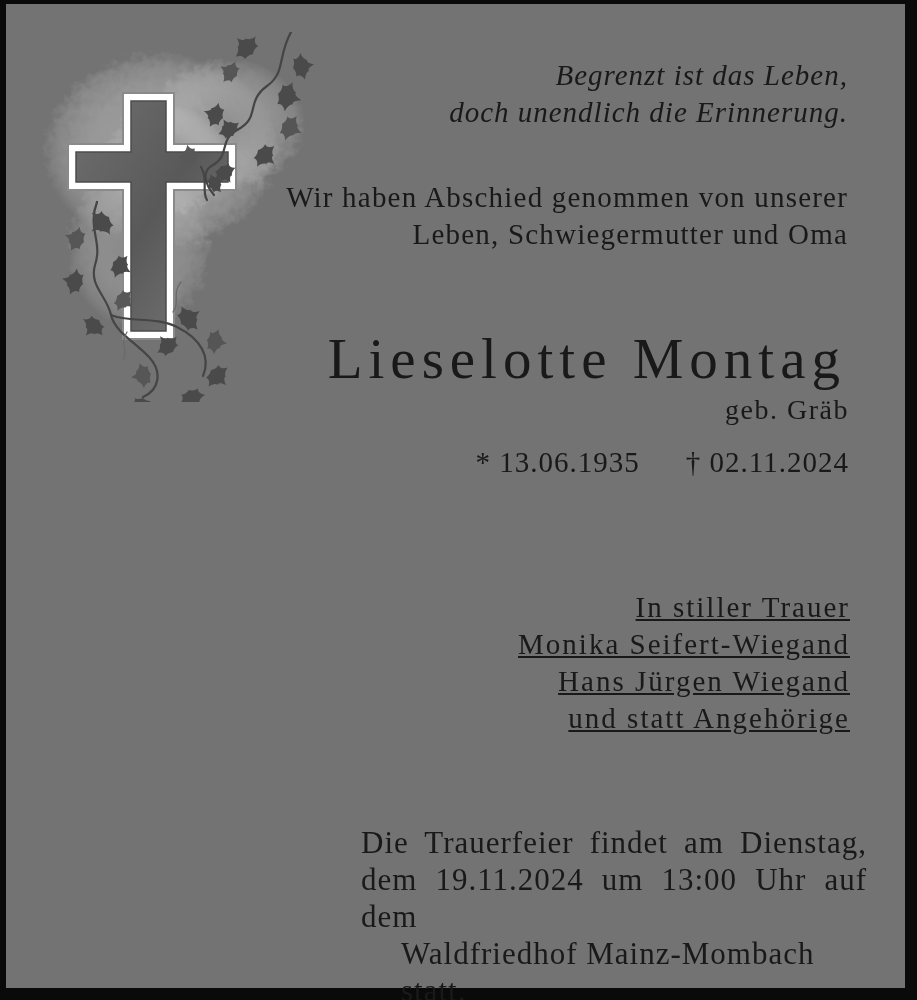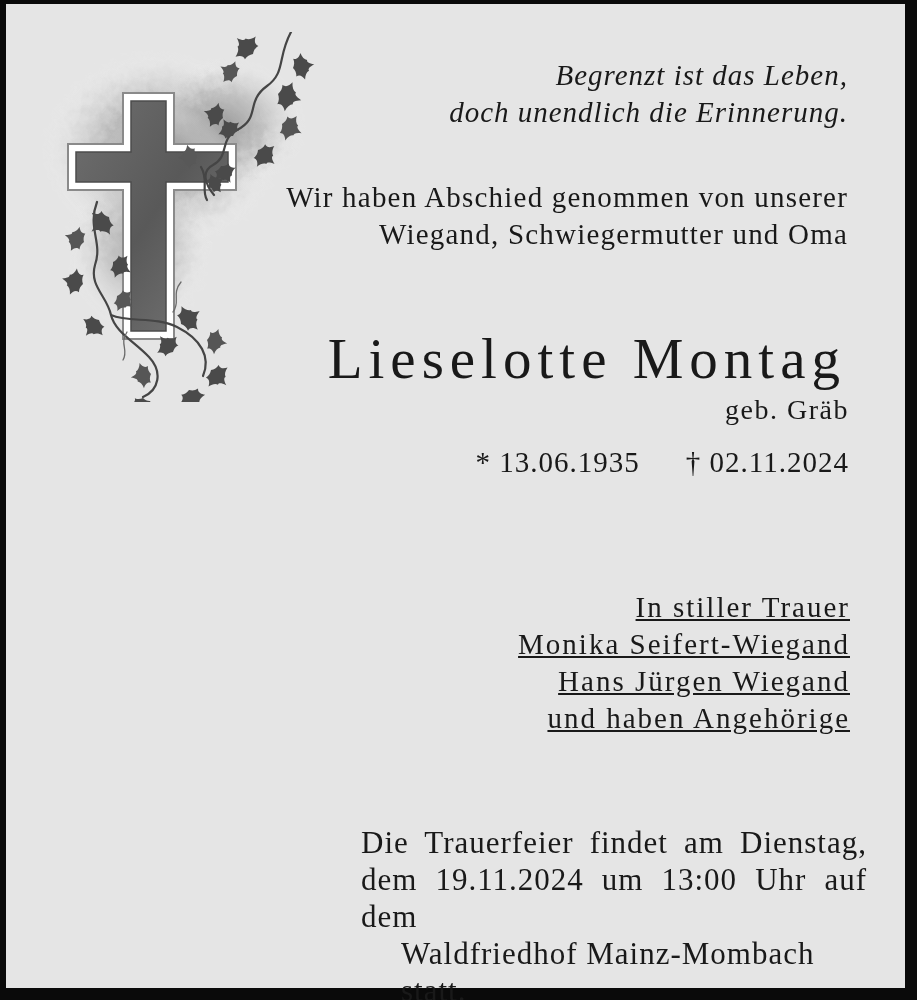--- a/index.html
+++ b/index.html
@@ -7,21 +7,21 @@
     position:relative;
     width:917px;height:1000px;
     background:#0a0a0a;           
     overflow:hidden;
     font-family:"Liberation Serif","DejaVu Serif",serif;
     color:#191919;
   }
   .sheet{
     position:absolute;
     left:6px;top:4px;right:12px;bottom:12px;
-    background:#e5e5e5;
+    background:#737373;
   }
   .block{position:absolute;white-space:nowrap;}
   .motto{
     top:53px;right:57px;
     font-style:italic;font-size:29px;line-height:37px;
     letter-spacing:1px;text-align:right;
   }
   .intro{
     top:175px;right:57px;
     font-size:29px;line-height:37px;letter-spacing:1.2px;text-align:right;
@@ -125,36 +125,36 @@
       </g>
     </svg>
 
     <div class="block motto">
       <div>Begrenzt ist das Leben,</div>
       <div>doch unendlich die Erinnerung.</div>
     </div>
 
     <div class="block intro">
       <div>Wir haben Abschied genommen von unserer</div>
-      <div>Wiegand, Schwiegermutter und Oma</div>
+      <div>Leben, Schwiegermutter und Oma</div>
     </div>
 
     <h1 class="block name">Lieselotte Montag</h1>
 
     <div class="block maiden">geb. Gräb</div>
 
     <div class="block dates">
       <span>* 13.06.1935</span><span class="death">† 02.11.2024</span>
     </div>
 
     <div class="block mourners">
       <div>In stiller Trauer</div>
       <div>Monika Seifert-Wiegand</div>
       <div>Hans Jürgen Wiegand</div>
-      <div>und haben Angehörige</div>
+      <div>und statt Angehörige</div>
     </div>
 
     <div class="block funeral">
       <div class="j">Die Trauerfeier findet am Dienstag,</div>
       <div class="j">dem 19.11.2024 um 13:00 Uhr auf dem</div>
       <div class="l">Waldfriedhof Mainz-Mombach statt.</div>
     </div>
 
   </div>
 </div>

